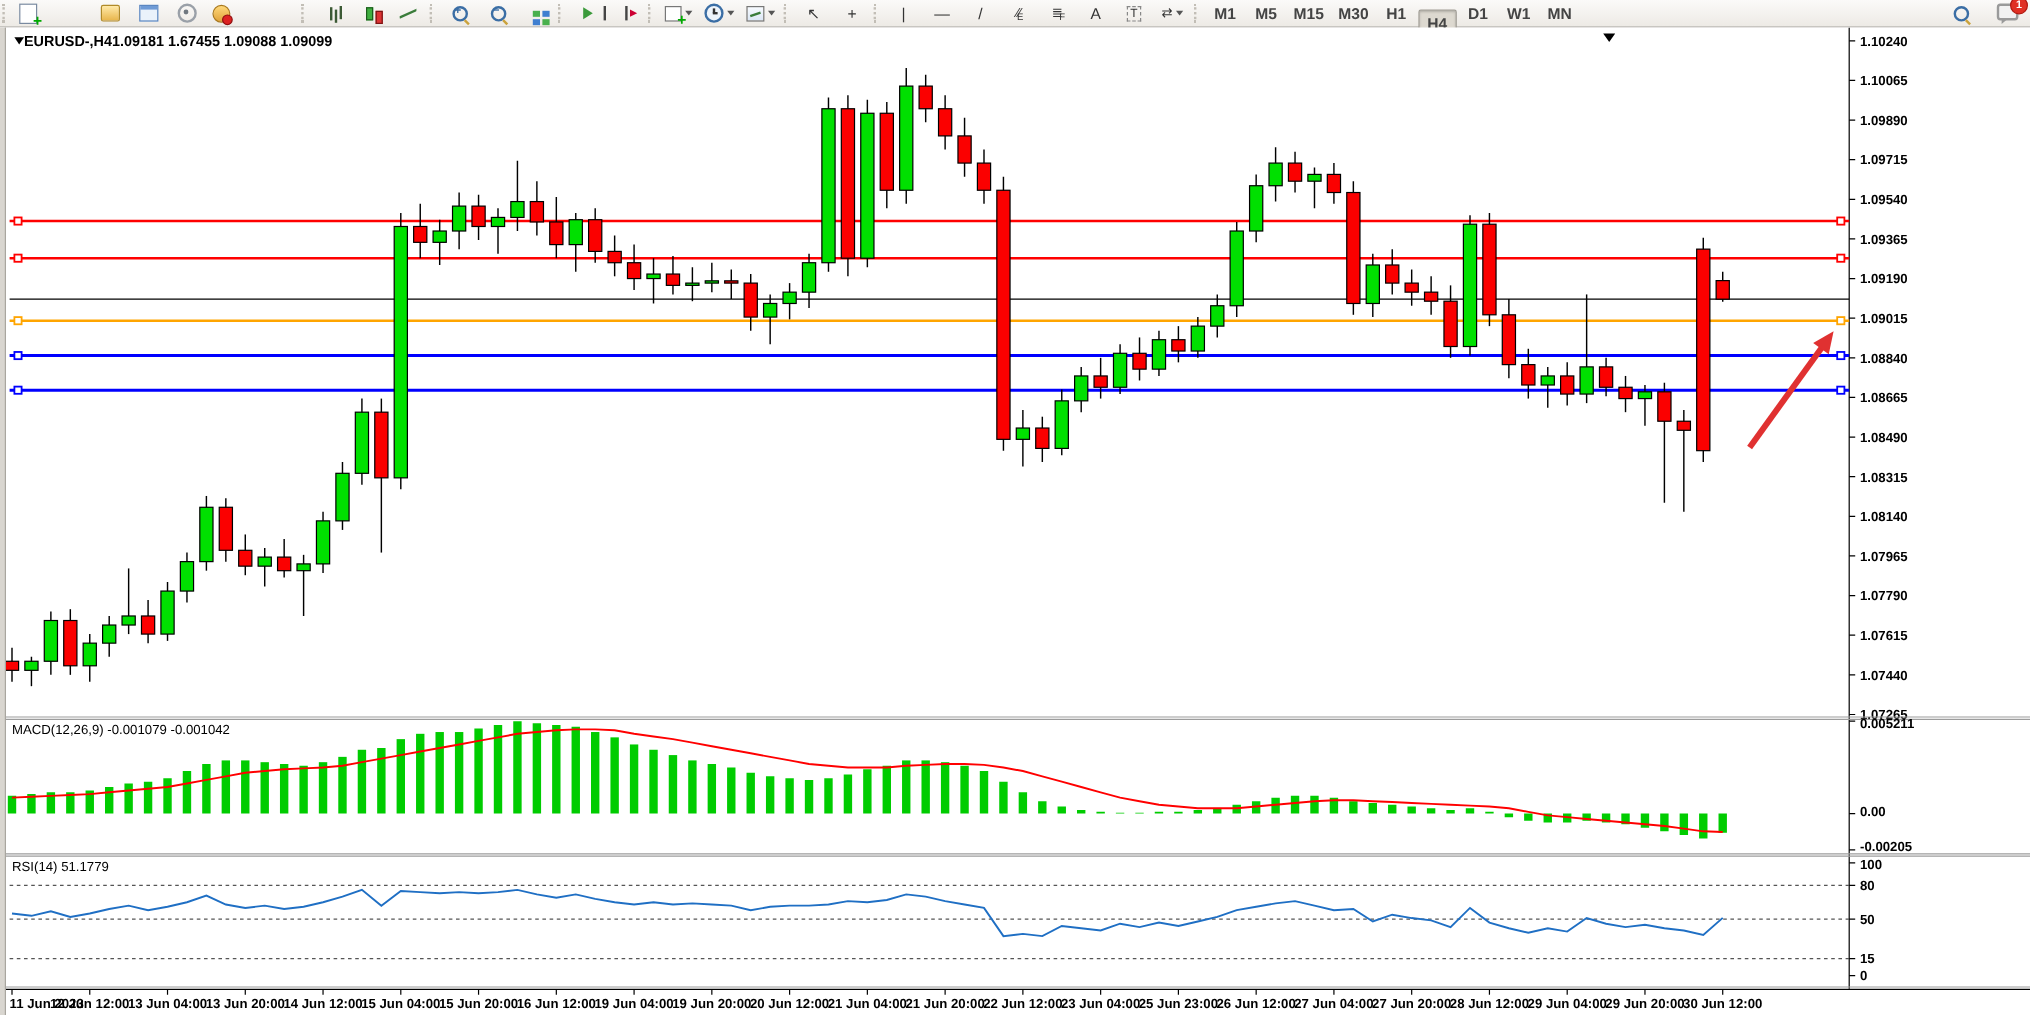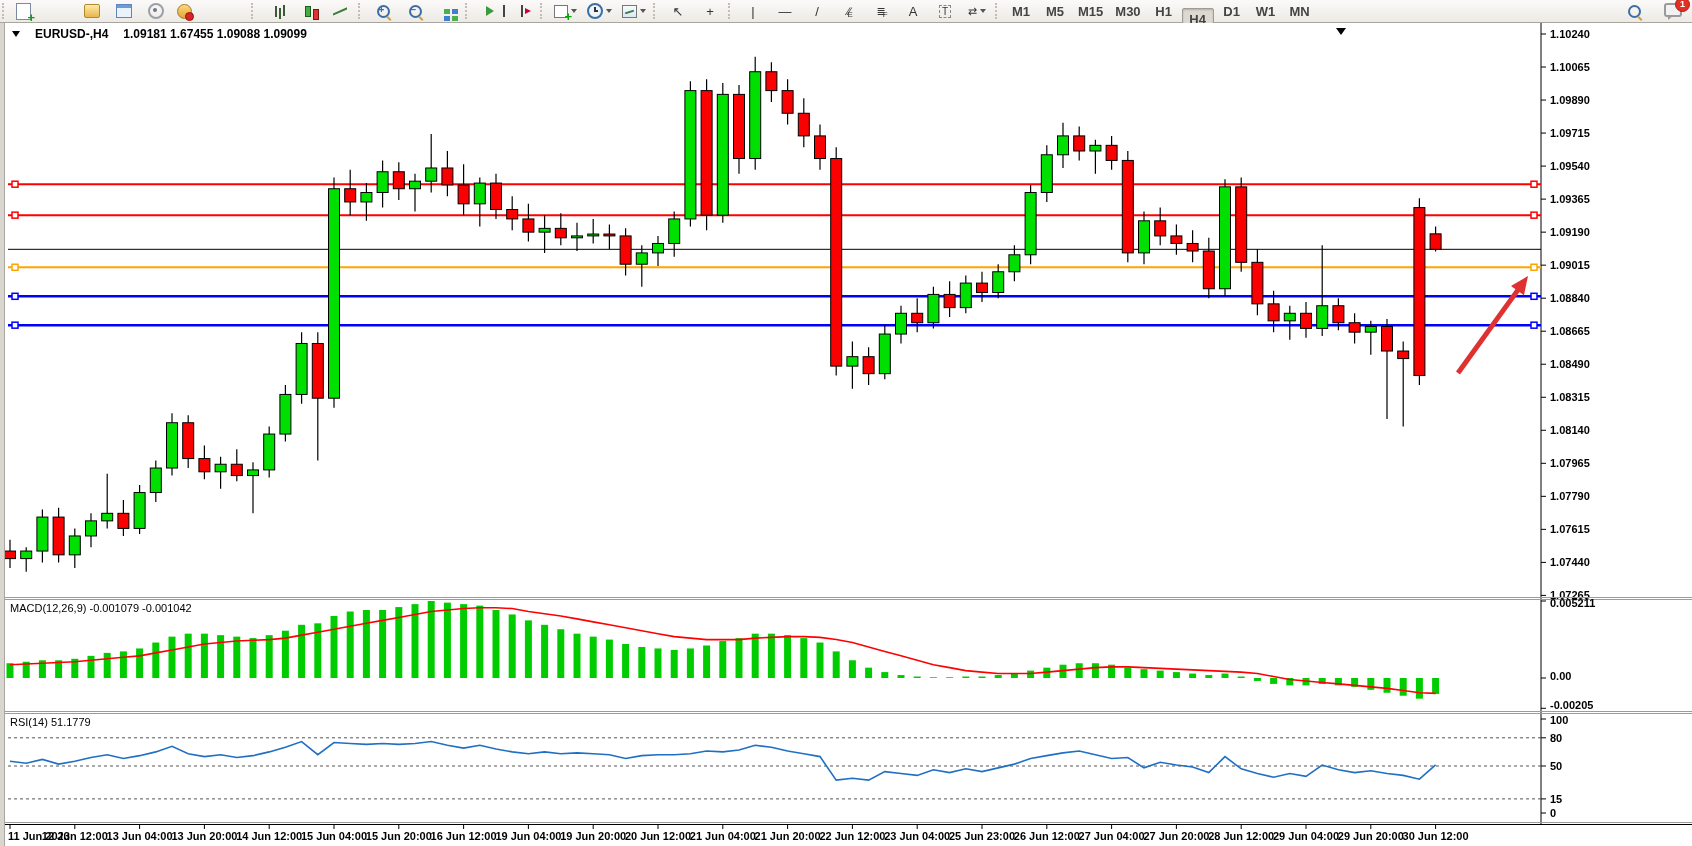--- a/index.html
+++ b/index.html
@@ -58,21 +58,21 @@
   .i-chat{width:14px;height:10px;border:2px solid #9a9a9a;border-radius:3px;background:#f2f2f2;}
   .i-chat::after{content:"";position:absolute;left:2px;bottom:-5px;width:0;height:0;
     border-top:5px solid #9a9a9a;border-right:6px solid transparent;}
   .badge{position:absolute;right:-8px;top:-6px;min-width:13px;height:13px;background:#e03024;color:#fff;
     font-size:9px;font-weight:bold;border-radius:8px;display:flex;align-items:center;justify-content:center;
     border:1px solid #b01910;}
   
   .chart-window{position:absolute;left:0;top:23px;width:1692px;height:823px;background:#fff;}
   .win-edge{position:absolute;left:0;top:0;width:4px;height:100%;background:#d9d6d0;border-right:1px solid #a9a69f;}
   .chart-title{position:absolute;left:12px;top:4px;font-size:12px;font-weight:bold;color:#000;
-    display:flex;align-items:center;gap:15px;}
+    display:flex;align-items:center;gap:0;}
   .tri{width:0;height:0;border-left:4px solid transparent;border-right:4px solid transparent;border-top:6px solid #000;display:inline-block;}
   svg text{font-family:"Liberation Sans",sans-serif;}
 </style>
 </head>
 <body>
 
 <div class="toolbar">
   <div class="grip"></div>
   <div class="tbtn">
     <span class="icon i-neworder"></span>

